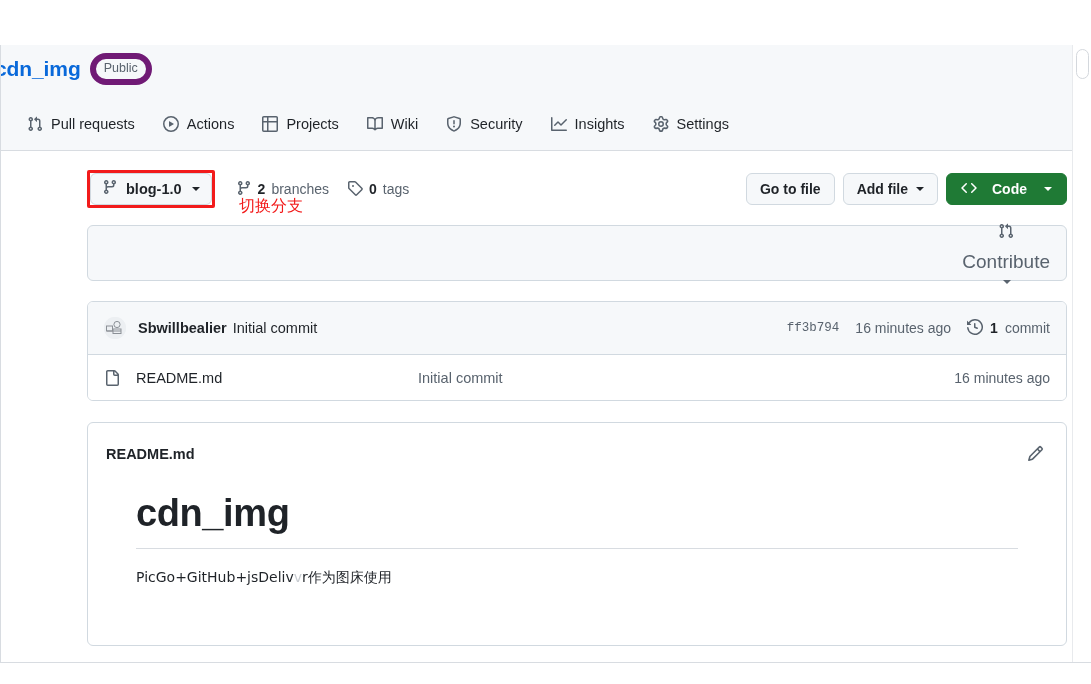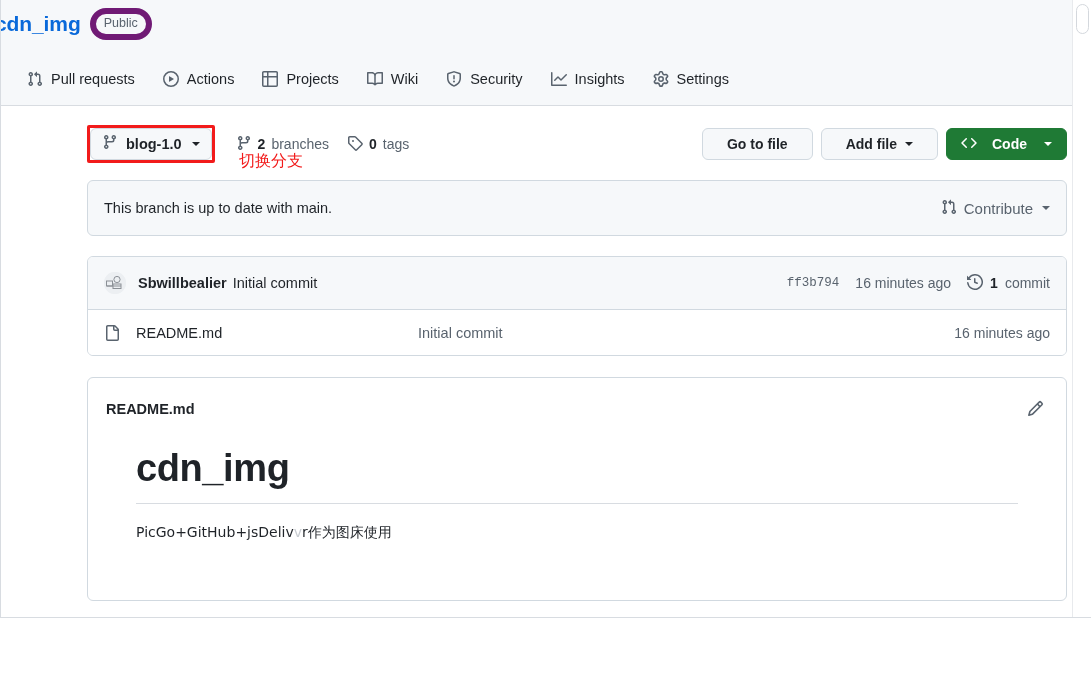--- a/index.html
+++ b/index.html
@@ -11,20 +11,21 @@
     font-family: "Liberation Sans", sans-serif;
     color: #1f2328;
   }
   #viewport {
     position: relative;
     width: 1091px; height: 618px;
     background: #ffffff;
     border-left: 1px solid #d8dce1;
     border-bottom: 1px solid #d8dce1;
     overflow: hidden;
+    margin-top: 45px;
   }
 
   
   .repo-header {
     position: absolute; left: 0; top: 0;
     width: 1072px; height: 106px;
     background: #f6f8fa;
     border-bottom: 1px solid #d8dce1;
   }
   .repo-title-row {
@@ -105,21 +106,21 @@
     font-family: "DejaVu Sans", sans-serif;
     white-space: nowrap;
     pointer-events: none;
   }
   .toolbar-right {
     margin-left: auto; display: flex; align-items: center; gap: 8px;
   }
   .btn {
     display: flex; align-items: center; gap: 6px;
     background: #f6f8fa; border: 1px solid #d1d9e0;
-    border-radius: 6px; height: 32px; padding: 0 24px;
+    border-radius: 6px; height: 32px; padding: 0 13px;
     font-size: 14px; font-weight: bold; color: #1f2328;
     cursor: pointer; white-space: nowrap;
   }
   .btn-code {
     background: #1f7a35; border-color: #1f7a35; color: #ffffff;
     padding: 0 14px; gap: 15px;
   }
   .btn-code .caret { border-top-color: #ffffff; }
 
   
@@ -128,21 +129,21 @@
     border: 1px solid #d1d9e0; border-radius: 6px;
     background: #f6f8fa;
     height: 56px;
     display: flex; align-items: center;
     padding: 0 16px;
   }
   .status-text { font-size: 14.5px; color: #1f2328; }
   .contribute {
     margin-left: auto;
     display: flex; align-items: center; gap: 7px;
-    font-size: 15px; color: #59636e; cursor: pointer;
+    font-size: 19px; color: #59636e; cursor: pointer; flex-direction: column;
   }
 
   
   .file-table {
     margin-top: 20px;
     border: 1px solid #d1d9e0; border-radius: 6px;
     overflow: hidden; background: #ffffff;
   }
   .commit-bar {
     background: #f6f8fa;
@@ -362,21 +363,20 @@
                 <path d="m11.28 3.22 4.25 4.25a.75.75 0 0 1 0 1.06l-4.25 4.25a.749.749 0 0 1-1.275-.326.749.749 0 0 1 .215-.734L13.94 8l-3.72-3.72a.749.749 0 0 1 .326-1.275.749.749 0 0 1 .734.215Zm-6.56 0a.751.751 0 0 1 1.042.018.751.751 0 0 1 .018 1.042L2.06 8l3.72 3.72a.749.749 0 0 1-.326 1.275.749.749 0 0 1-.734-.215L.47 8.53a.75.75 0 0 1 0-1.06Z"></path>
               </svg>
           </span>
           <span>Code</span>
           <span class="caret"></span>
         </div>
       </div>
     </div>
 
     <div class="status-box">
-      <span class="status-text">This branch is up to date with main.</span>
       <div class="contribute">
         <span>
           <svg width="16" height="16" viewBox="0 0 16 16" fill="#59636e">
               <path d="M1.5 3.25a2.25 2.25 0 1 1 3 2.122v5.256a2.251 2.251 0 1 1-1.5 0V5.372A2.25 2.25 0 0 1 1.5 3.25Zm5.677-.177L9.573.677A.25.25 0 0 1 10 .854V2.5h1A2.5 2.5 0 0 1 13.5 5v5.628a2.251 2.251 0 1 1-1.5 0V5a1 1 0 0 0-1-1h-1v1.646a.25.25 0 0 1-.427.177L7.177 3.427a.25.25 0 0 1 0-.354ZM3.75 2.5a.75.75 0 1 0 0 1.5.75.75 0 0 0 0-1.5Zm0 9.5a.75.75 0 1 0 0 1.5.75.75 0 0 0 0-1.5Zm8.25.75a.75.75 0 1 0 1.5 0 .75.75 0 0 0-1.5 0Z"></path>
             </svg>
         </span>
         <span>Contribute</span>
         <span class="caret"></span>
       </div>
     </div>

